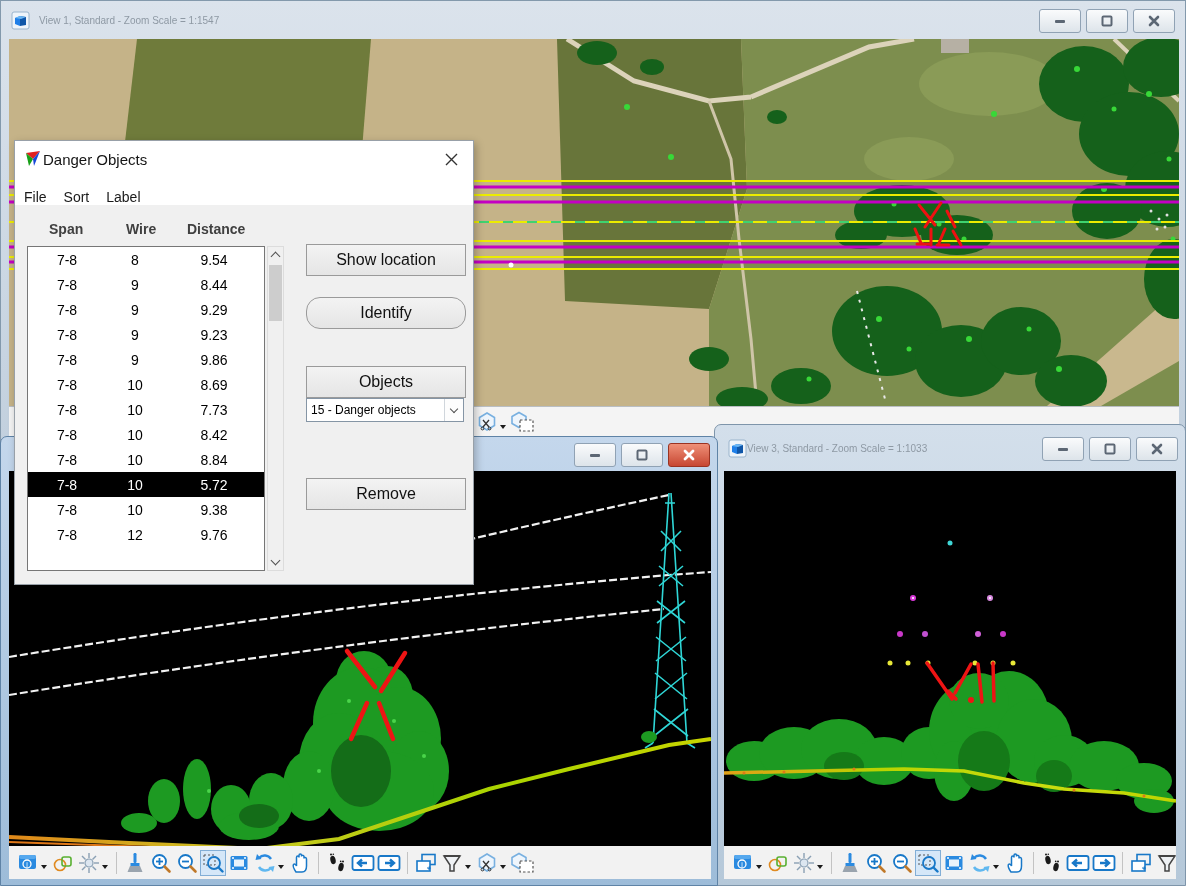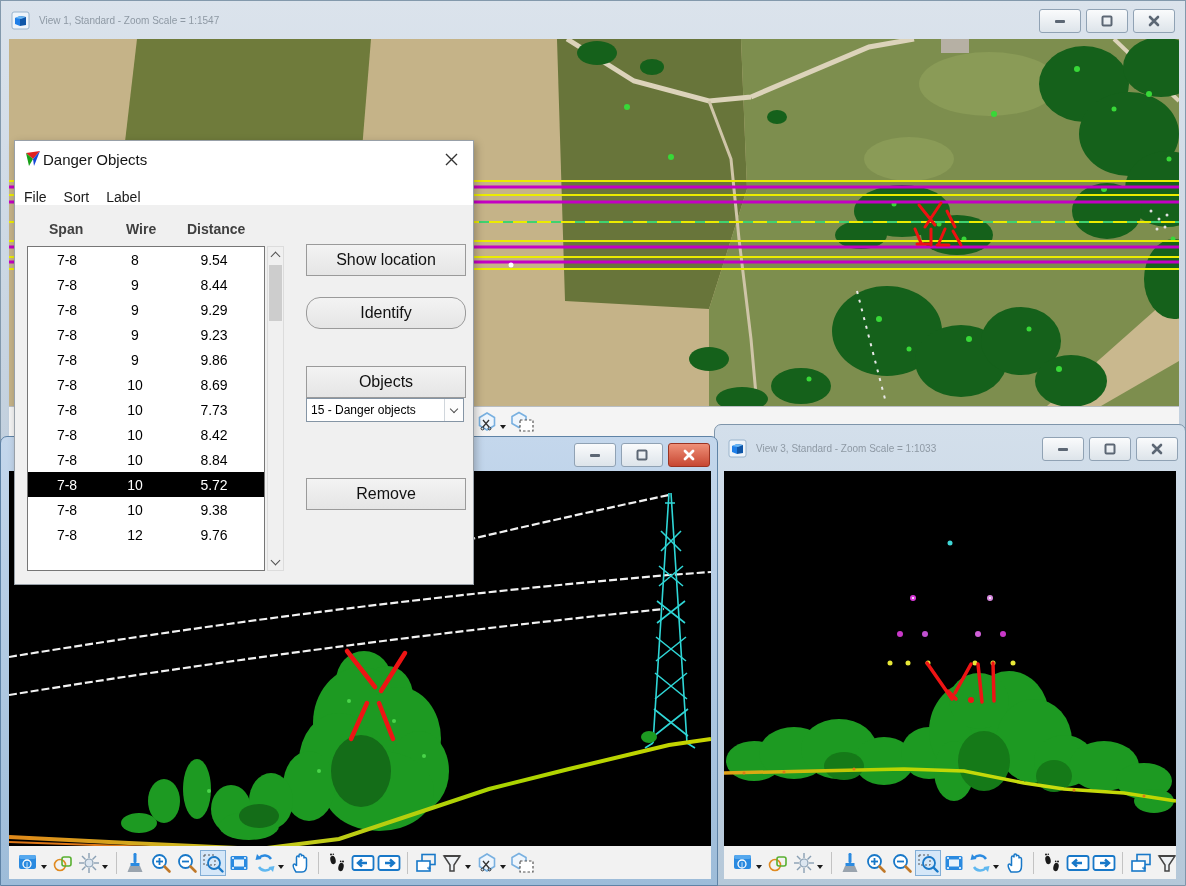--- a/index.html
+++ b/index.html
@@ -18,21 +18,21 @@
   
   #view1{left:0;top:0;width:1186px;height:444px;z-index:1;background:linear-gradient(#dbe3ec,#c2d0de);}
   #view1 .titlebar{height:38px;padding-left:10px;gap:9px;}
   #view1 .winbtns{right:10px;top:8px;}
   #view1 .content{position:absolute;left:8px;top:38px;width:1170px;height:367px;background:#c3b184;overflow:hidden;}
   #view1 .vtoolbar{position:absolute;left:8px;top:405px;width:1170px;height:30px;background:#f4f4f4;
                    border-top:1px solid #b9bec3;overflow:hidden;}
   
   #view3{left:714px;top:424px;width:472px;height:462px;z-index:20;border-radius:7px 7px 0 0;
          border:1px solid #7e95aa;background:linear-gradient(#d3dfeb,#b5c8d9);}
-  #view3 .titlebar{height:46px;padding-left:13px;gap:9px;}
+  #view3 .titlebar{height:46px;padding-left:13px;}
   #view3 .winbtns{right:7px;top:12px;}
   #view3 .content{position:absolute;left:9px;top:46px;width:452px;height:375px;background:#000;overflow:hidden;}
   #view3 .vtoolbar{position:absolute;left:9px;top:421px;width:452px;height:33px;background:#f2f2f2;overflow:hidden;}
   
   #view2{left:0;top:436px;width:718px;height:450px;z-index:30;border-radius:7px 7px 0 0;
          border:1px solid #5f83a6;background:linear-gradient(#c4d7ec,#9dbcd9);}
   #view2 .titlebar{height:34px;}
   #view2 .winbtns{right:7px;top:6px;}
   #view2 .content{position:absolute;left:8px;top:34px;width:702px;height:375px;background:#000;overflow:hidden;}
   #view2 .vtoolbar{position:absolute;left:8px;top:409px;width:702px;height:33px;background:#f2f2f2;overflow:hidden;}

